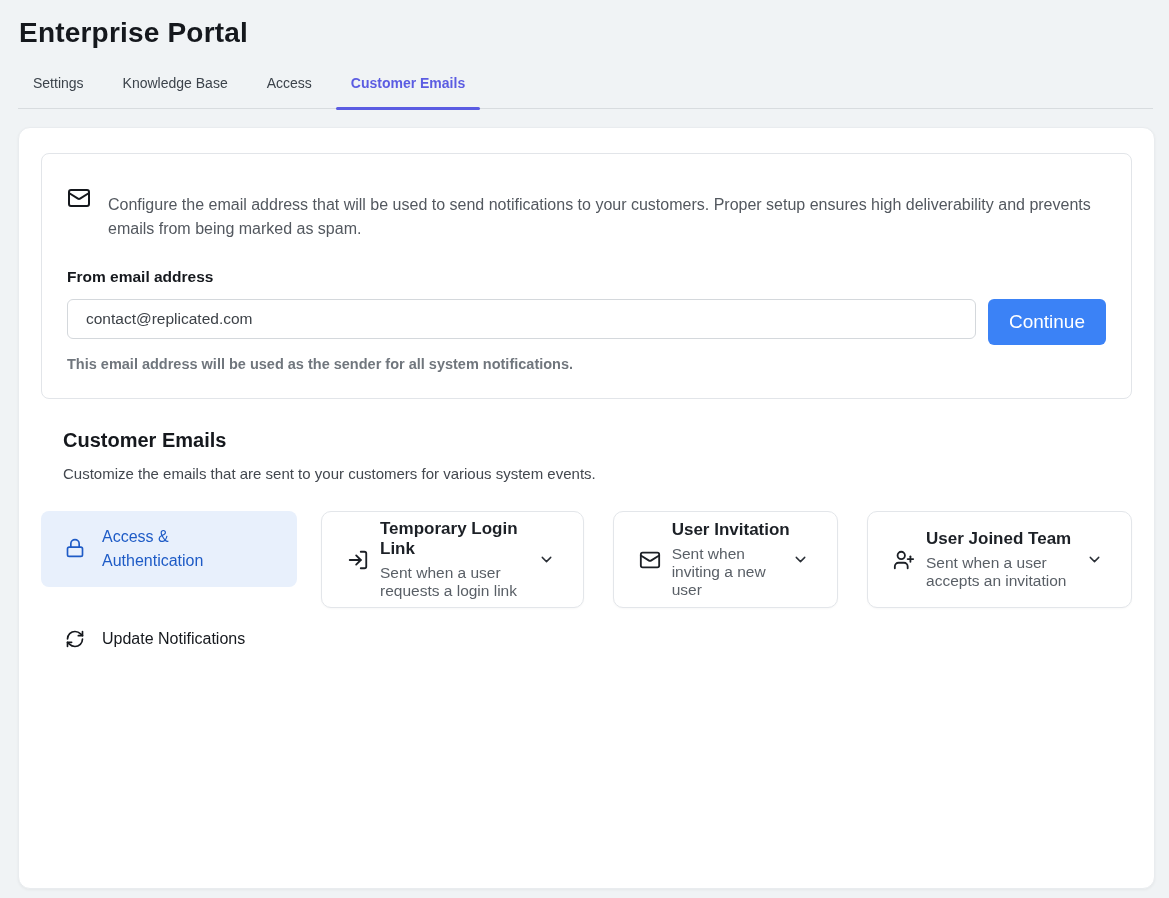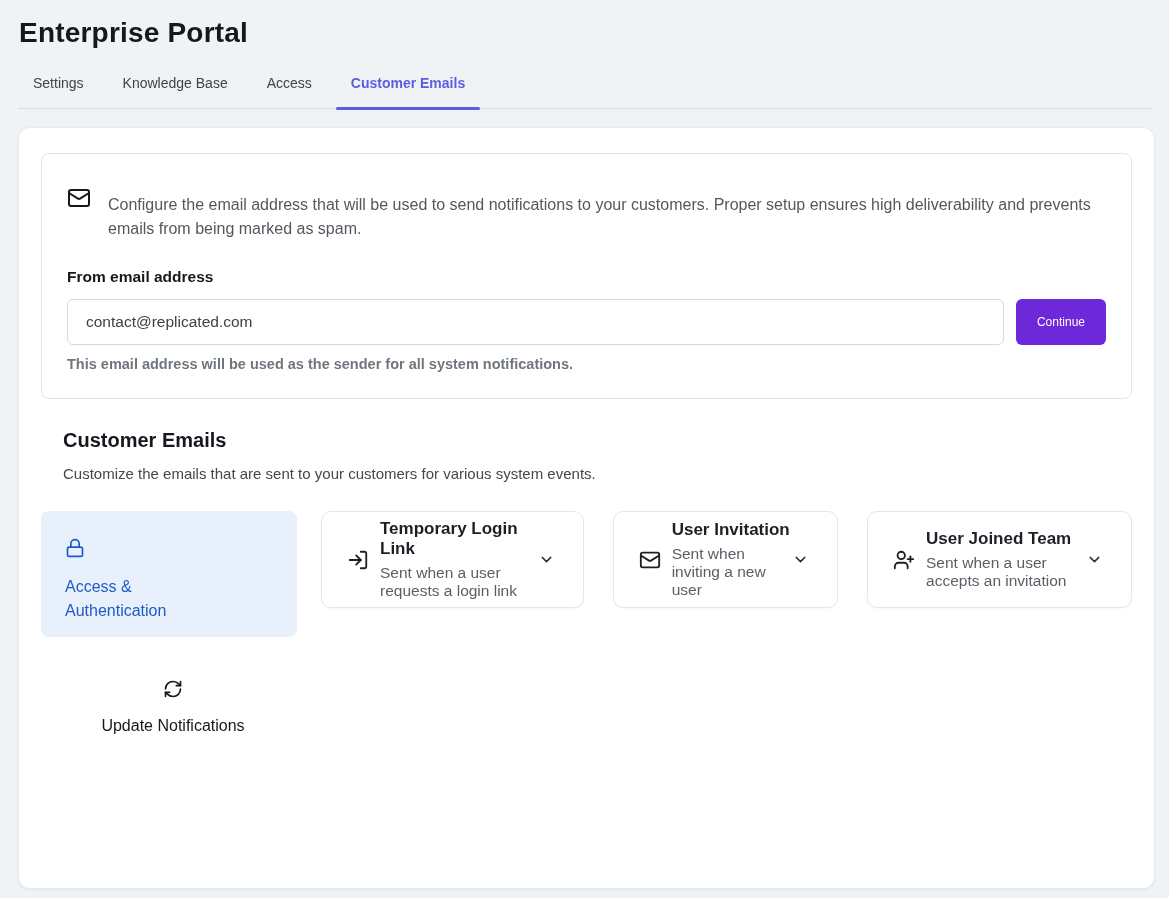--- a/index.html
+++ b/index.html
@@ -68,38 +68,38 @@
   }
   .from-label {
     margin: 27px 0 13px 0;
     font-size: 15.5px;
     font-weight: 700;
     color: #15181d;
   }
   .input-row { display: flex; gap: 12px; align-items: stretch; }
   .email-input {
     flex: 1;
-    height: 46px;
+    height: 40px;
     border: 1px solid #d4d8dc;
     border-radius: 6px;
     padding: 0 18px;
     font-size: 15.5px;
     color: #3c4147;
     font-family: "Liberation Sans", "DejaVu Sans", sans-serif;
     outline: none;
     background: #fff;
   }
   .continue-btn {
     height: 46px;
     padding: 0 21px;
-    background: #6d28d9;
+    background: #3b82f6;
     color: #ffffff;
     border: none;
     border-radius: 6px;
-    font-size: 12px;
+    font-size: 19px;
     font-weight: 500;
     font-family: "Liberation Sans", "DejaVu Sans", sans-serif;
     cursor: pointer;
     flex: none;
   }
   .helper-text { margin-top: 11px; font-size: 14.5px; color: #70767d; font-weight: bold; }
   
   .section-title {
     margin: 30px 0 0 22px;
     font-size: 20px;
@@ -111,21 +111,20 @@
   .sidebar { width: 256px; flex: none; }
   .side-item {
     display: flex;
     align-items: flex-start;
     gap: 17px;
     padding: 14px 16px 14px 24px;
     border-radius: 8px;
     cursor: pointer;
     font-size: 16px;
     color: #15181d;
-    flex-direction: column;
   }
   .side-item .side-icon { width: 20px; height: 20px; flex: none; }
   .side-item.active {
     background: #e8f0fc;
     color: #1e5bc6;
   }
   .side-item.active .side-icon { margin-top: 13px; }
   .side-item.active .side-label { line-height: 24px; max-width: 160px; }
   .side-item + .side-item { margin-top: 28px; }
   .side-item:not(.active) { align-items: center; }

